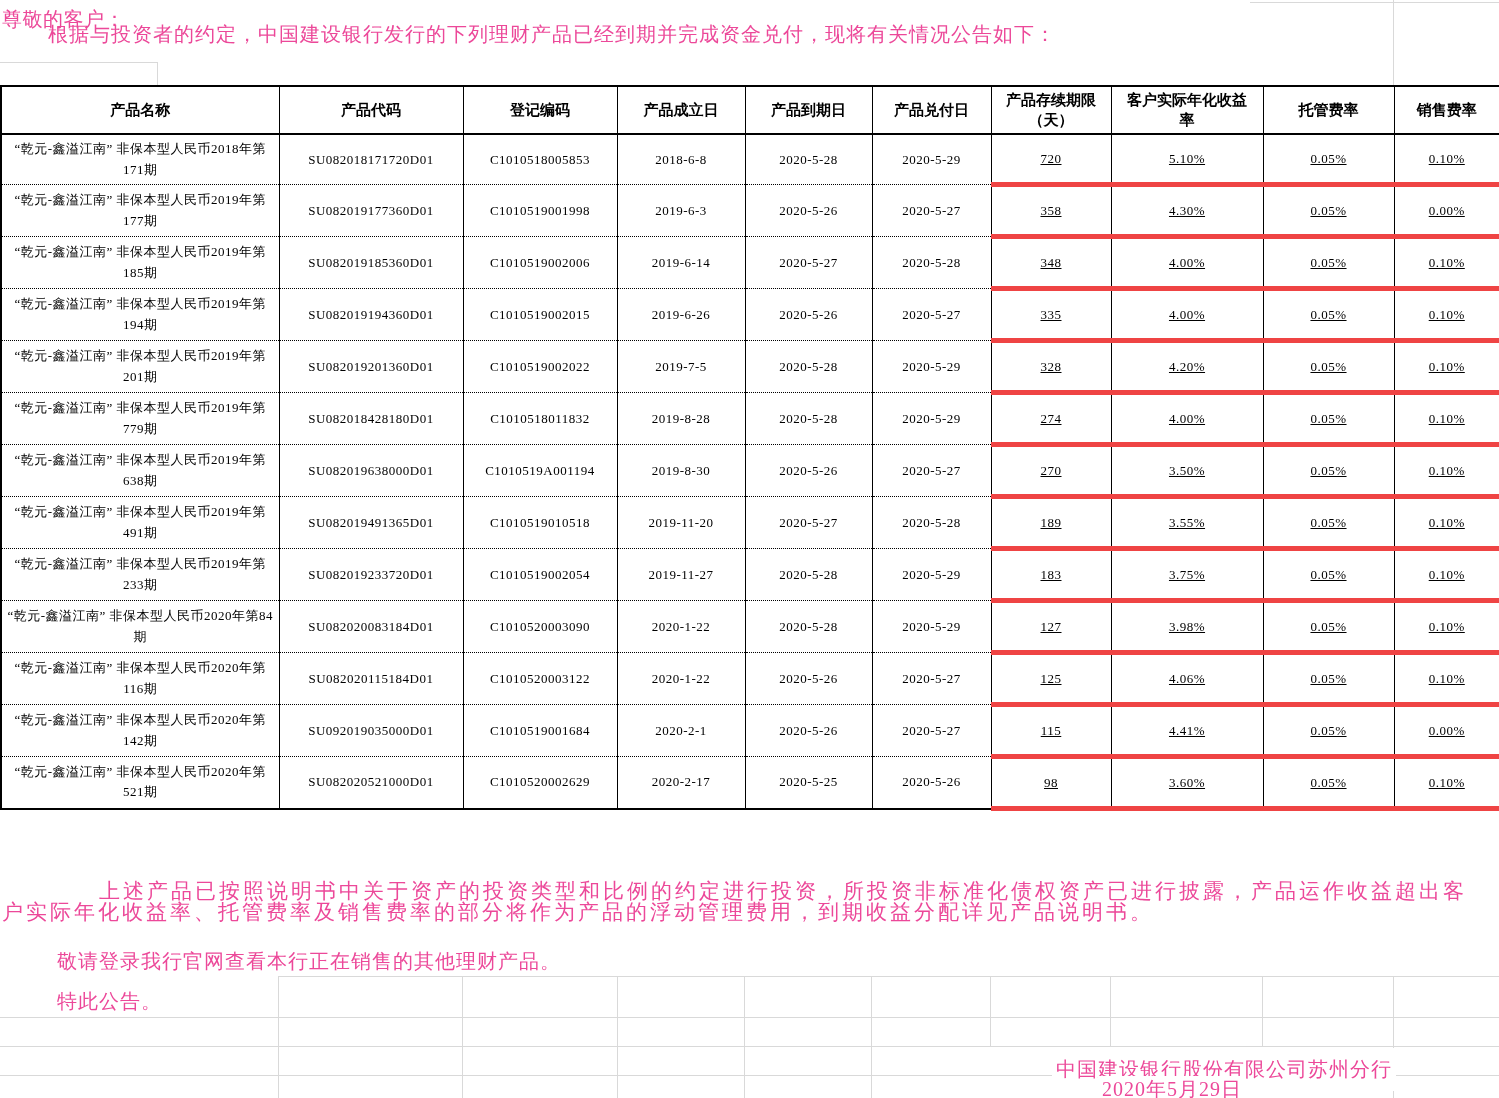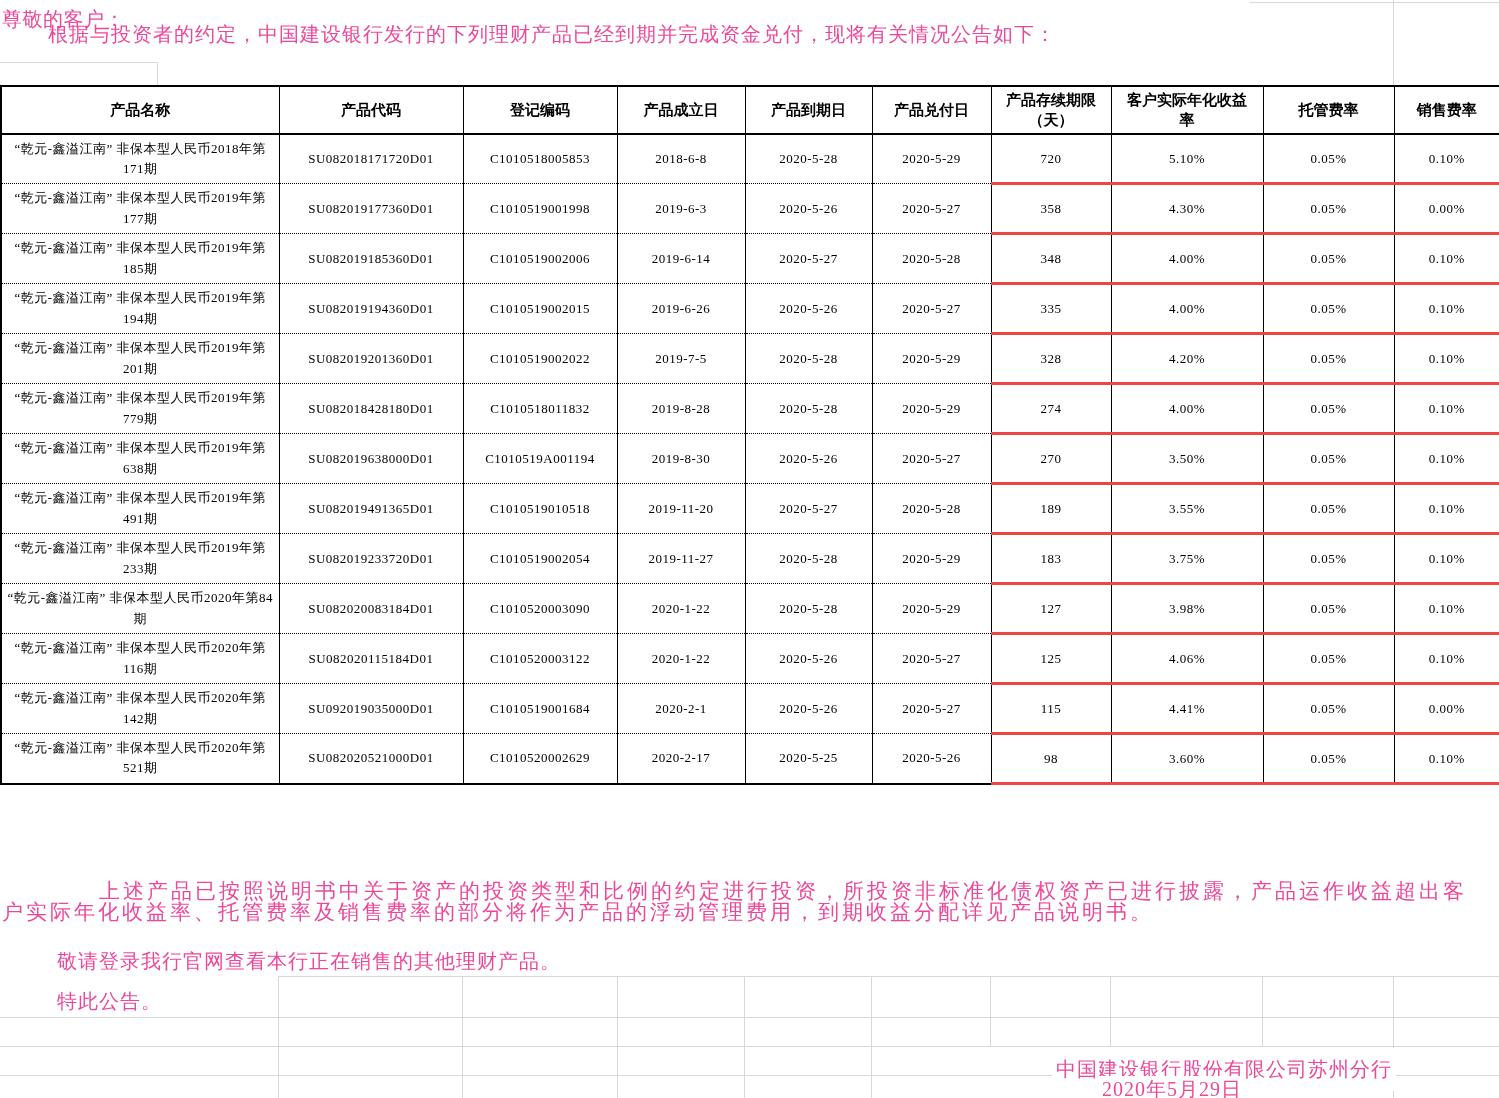--- a/index.html
+++ b/index.html
@@ -32,21 +32,21 @@
     font-weight:bold;font-size:15px;text-align:center;
     white-space:pre-line;line-height:1.35;height:46px;
   }
   table.products td{
     border-right:1px solid #000;
     font-size:13px;text-align:center;height:47px;letter-spacing:0.5px;
   }
   table.products th:last-child, table.products td:last-child{border-right:none;border-radius:13px;}
   td.c-name{text-align:left;padding-left:7px;white-space:pre-line;line-height:1.55;letter-spacing:0;}
   td.dot{border-bottom:1px dotted #000;}
-  td.sol{border-bottom:3px solid #ef4444;}
+  td.sol{border-bottom:5px solid #ef4444;text-decoration:underline;}
 </style>
 </head>
 <body>
 
 <div class="page">
 
   <div class="gl" style="left:1250px;top:2px;width:249px;height:1px;"></div>
   <div class="gl" style="left:1393px;top:0;width:1px;height:85px;"></div>
   <div class="gl" style="left:0;top:62px;width:157px;height:1px;"></div>
   <div class="gl" style="left:157px;top:62px;width:1px;height:23px;"></div>

